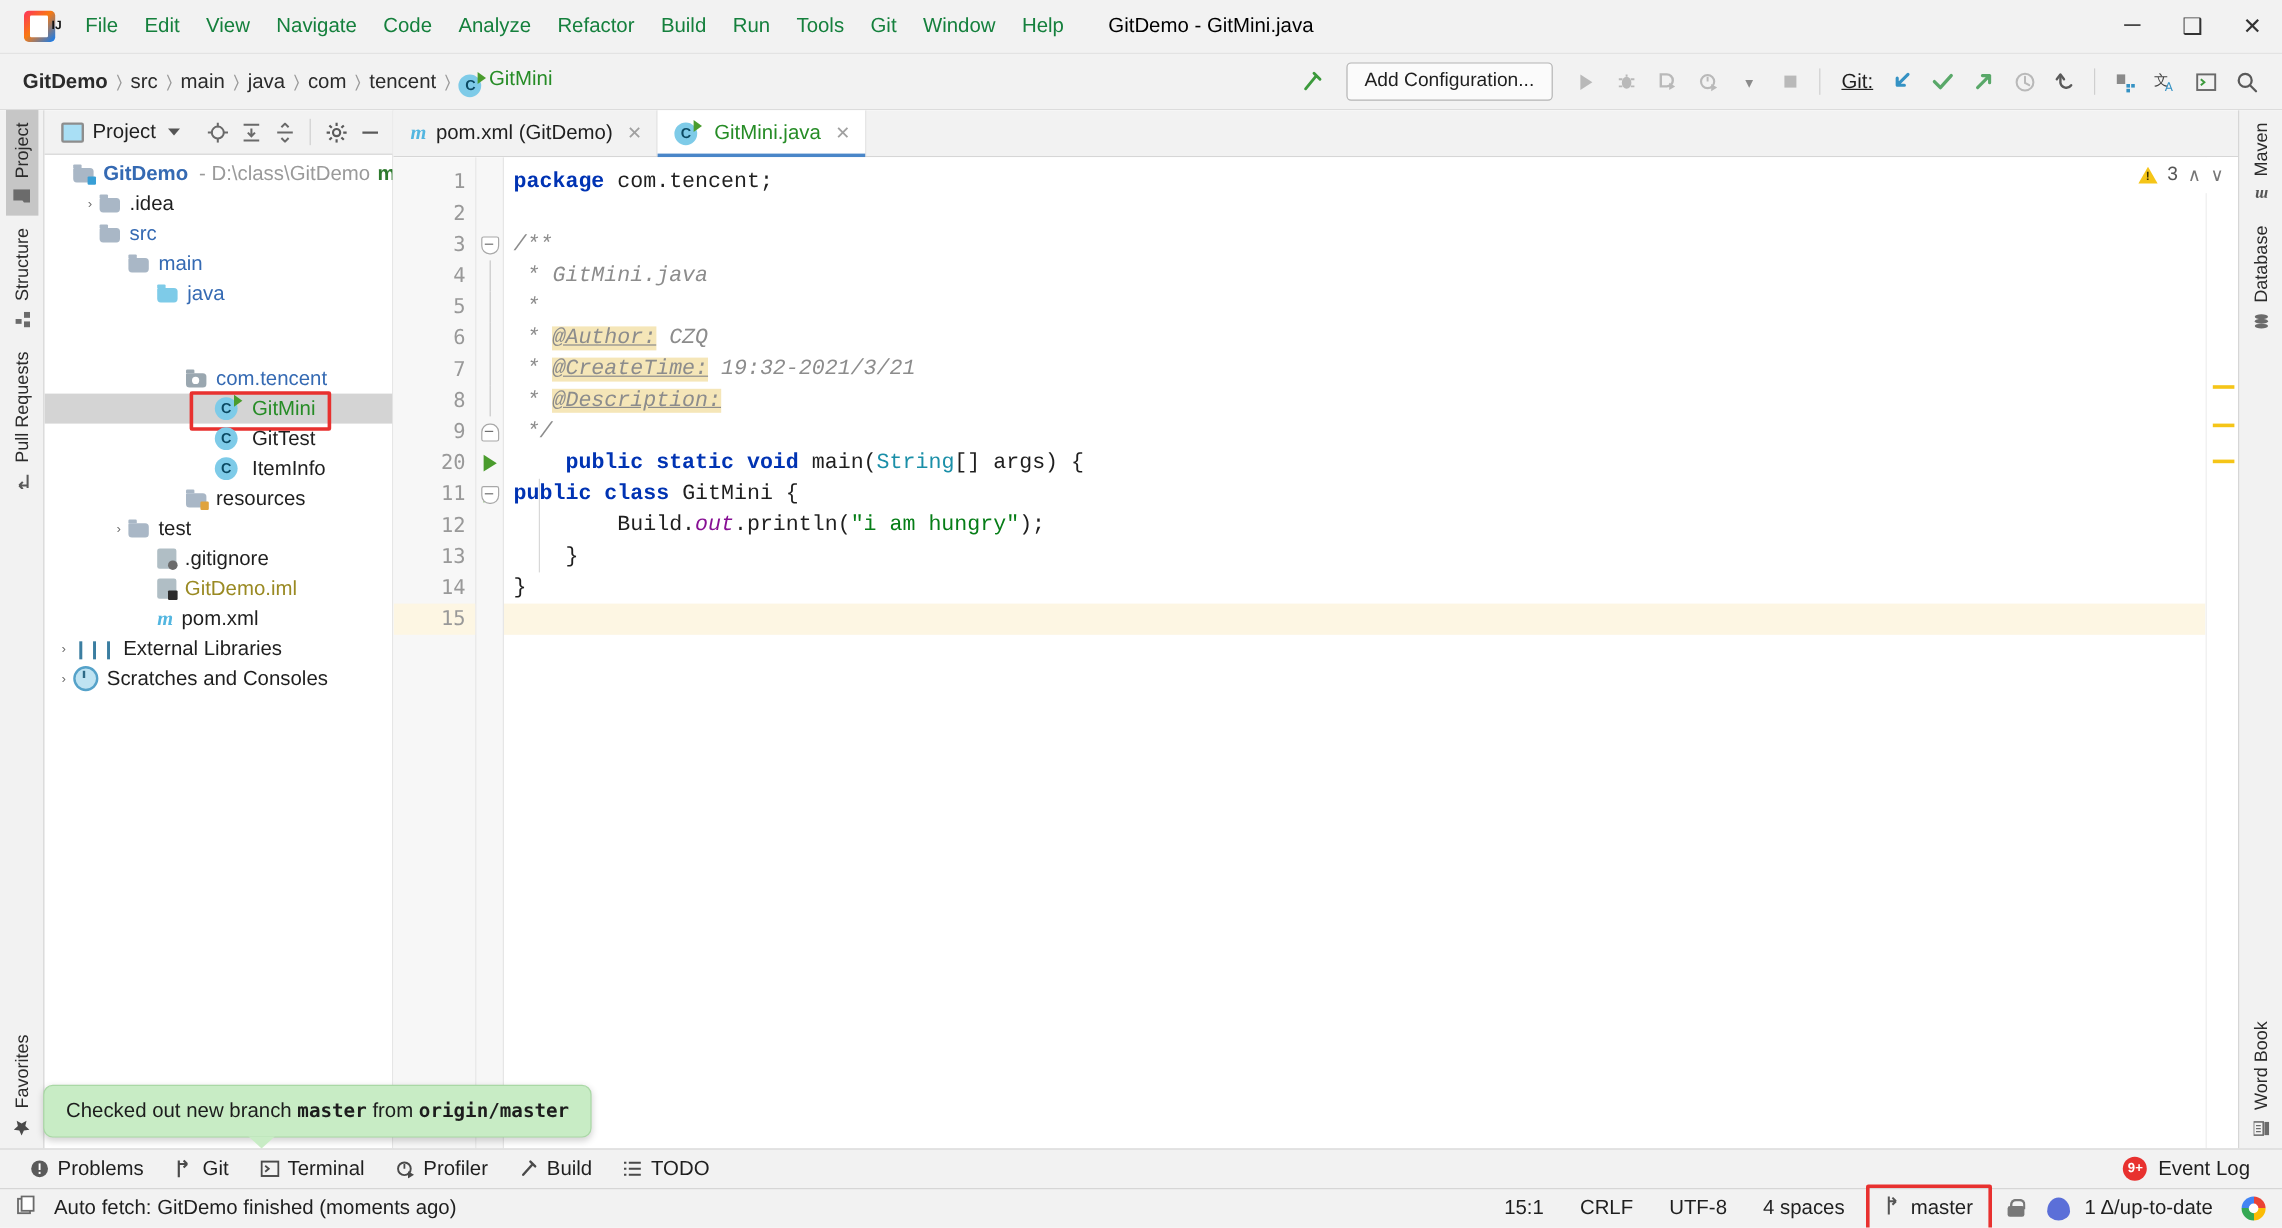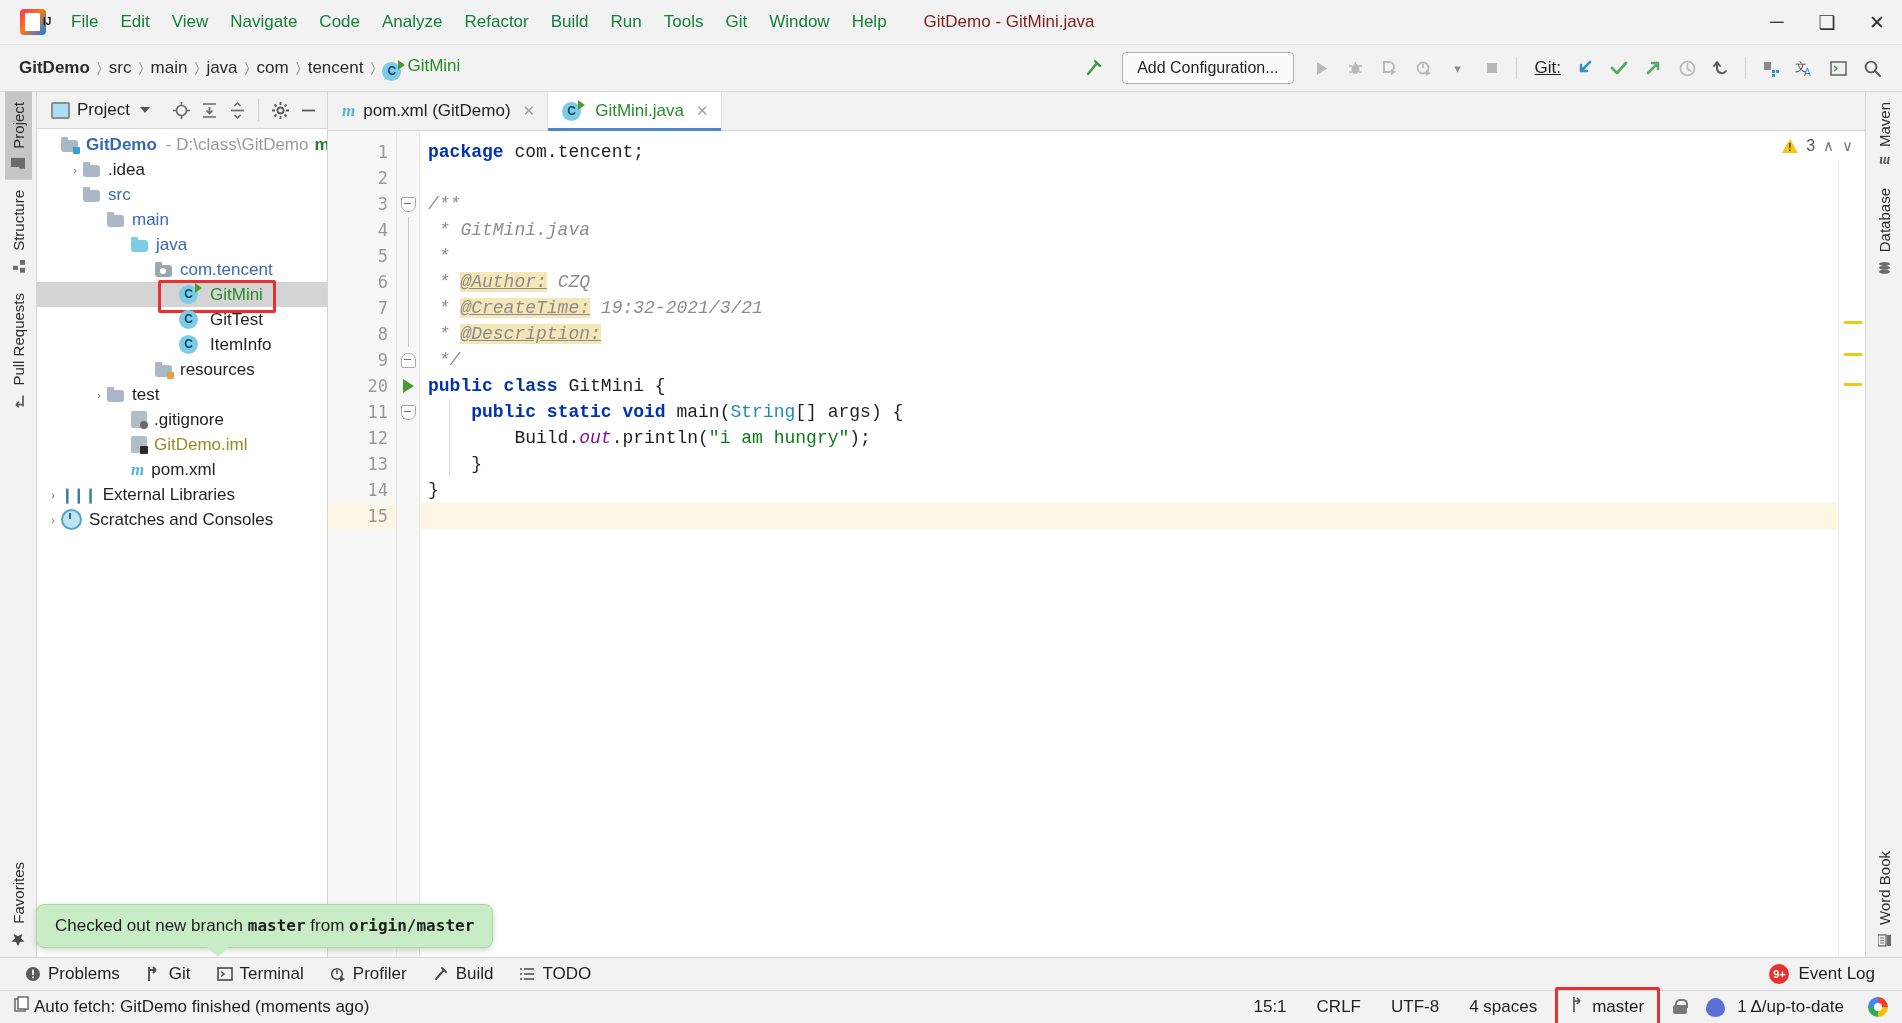--- a/index.html
+++ b/index.html
@@ -11,21 +11,21 @@
   }
   .app{width:1902px;height:1023px;display:flex;flex-direction:column;position:relative;background:#f2f2f2;}
 
   
   .menubar{height:44px;display:flex;align-items:center;background:#f2f2f2;border-bottom:1px solid #e3e3e3;flex:none;}
   .ij-logo{width:26px;height:26px;margin-left:20px;margin-right:14px;position:relative;flex:none;}
   .ij-logo .b{position:absolute;inset:0;border-radius:4px;background:linear-gradient(135deg,#fe315d 0%,#f97a12 45%,#087cfa 100%);}
   .ij-logo .w{position:absolute;left:5px;top:4px;width:15px;height:18px;background:#fff;border-radius:1px;}
   .ij-logo .t{position:absolute;left:7px;top:6px;font-size:10px;font-weight:bold;color:#111;line-height:14px;margin-left:16px;}
   .menu-item{padding:4px 11px;font-size:17px;color:#15803d;cursor:default;white-space:nowrap;}
-  .win-title{margin-left:26px;color:#7f1d1d;font-size:17px;}
+  .win-title{margin-left:26px;color:#000000;font-size:17px;}
   .win-ctrl{margin-left:auto;display:flex;align-items:center;}
   .win-btn{width:50px;height:44px;display:flex;align-items:center;justify-content:center;font-size:19px;color:#333;}
 
   
   .navbar{height:46px;display:flex;align-items:center;background:#f2f2f2;border-bottom:1px solid #d6d6d6;flex:none;padding-left:14px;}
   .crumb{display:flex;align-items:center;font-size:17px;color:#2b2b2b;}
   .crumb .seg{padding:2px 5px;border-radius:3px;white-space:nowrap;}
   .crumb .seg.bold{font-weight:bold;}
   .crumb .sep{color:#9a9a9a;font-size:15px;padding:0 2px;}
   .crumb .seg.green{color:#268c26;}
@@ -135,21 +135,21 @@
   .tooltip::after{content:"";position:absolute;left:170px;bottom:-10px;width:0;height:0;border-left:11px solid transparent;border-right:11px solid transparent;border-top:10px solid #c8ecc5;}
 
   
   .toolwin{height:32px;background:#f2f2f2;border-top:1px solid #d6d6d6;display:flex;align-items:center;padding-left:14px;gap:4px;flex:none;position:relative;z-index:20;}
   .tw{display:flex;align-items:center;gap:7px;padding:3px 11px;font-size:17px;color:#1f1f1f;border-radius:3px;white-space:nowrap;}
   .tw .i{color:#5d5d5d;font-size:15px;display:flex;align-items:center;}
   .tw-right{margin-left:auto;display:flex;align-items:center;gap:9px;padding-right:16px;}
   .evbadge{width:20px;height:20px;border-radius:50%;background:#e8312f;color:#fff;font-size:11px;font-weight:bold;display:flex;align-items:center;justify-content:center;}
 
   .statusbar{height:32px;background:#f2f2f2;border-top:1px solid #d6d6d6;display:flex;align-items:center;padding-left:14px;font-size:17px;color:#1f1f1f;flex:none;position:relative;z-index:20;}
-  .sb-left{display:flex;align-items:center;gap:3px;}
+  .sb-left{display:flex;align-items:center;gap:14px;}
   .sb-right{margin-left:auto;display:flex;align-items:center;gap:18px;padding-right:14px;}
   .sb-item{padding:2px 6px;border-radius:3px;white-space:nowrap;}
   .sb-branch{display:flex;align-items:center;gap:7px;padding:3px 10px;}
   .branch-wrap{position:relative;display:flex;align-items:center;}
   .branch-red{position:absolute;left:-6px;right:-6px;top:-6px;bottom:-6px;border:3px solid #e8312f;border-radius:2px;pointer-events:none;}
   .chrome{width:20px;height:20px;border-radius:50%;background:conic-gradient(#ea4335 0 25%,#fbbc05 25% 50%,#34a853 50% 75%,#4285f4 75% 100%);position:relative;}
   .chrome::after{content:"";position:absolute;left:6px;top:6px;width:8px;height:8px;border-radius:50%;background:#fff;}
   .blobico{width:19px;height:19px;border-radius:50% 50% 50% 50%/60% 60% 40% 40%;background:#5b6fd8;}
   .lockico{width:16px;height:16px;position:relative;}
   .lockico::before{content:"";position:absolute;left:3px;top:0;width:9px;height:7px;border:2px solid #787878;border-bottom:none;border-radius:5px 5px 0 0;}
@@ -418,21 +418,21 @@
         </div>
 
         <div class="row" style="padding-left:78px;">
           <span class="arrow">ⱟ</span>
           <span class="folder blue">
               <i></i>
             </span>
           <span class="lbl blue">java</span>
         </div>
 
-        <div class="row" style="padding-left:102px;">
+        <div class="row" style="padding-left:102px;margin-top:46px;">
           <span class="arrow">ⱟ</span>
           <span class="pkg">
               <i></i>
             </span>
           <span class="lbl blue">com.tencent</span>
         </div>
 
         <div class="row sel" style="padding-left:126px;">
           <span class="arrow blank"></span>
           <span class="cls-ico run">C</span>
@@ -579,22 +579,22 @@
         <div class="code">
           <div class="cl"><span class="kw">package </span><span class="pln">com.tencent;</span></div>
           <div class="cl">&nbsp;</div>
           <div class="cl"><span class="cmt">/**</span></div>
           <div class="cl"><span class="cmt"> * GitMini.java</span></div>
           <div class="cl"><span class="cmt"> *</span></div>
           <div class="cl"><span class="cmt"> * </span><span class="tag">@Author:</span><span class="cmt"> CZQ</span></div>
           <div class="cl"><span class="cmt"> * </span><span class="tag">@CreateTime:</span><span class="cmt"> 19:32-2021/3/21</span></div>
           <div class="cl"><span class="cmt"> * </span><span class="tag">@Description:</span></div>
           <div class="cl"><span class="cmt"> */</span></div>
+          <div class="cl"><span class="pln">    </span><span class="kw">public static void </span><span class="pln">main</span><span class="pln">(</span><span class="type">String</span><span class="pln">[] args) {</span></div>
           <div class="cl"><span class="kw">public class </span><span class="pln">GitMini </span><span class="pln">{</span></div>
-          <div class="cl"><span class="pln">    </span><span class="kw">public static void </span><span class="pln">main</span><span class="pln">(</span><span class="type">String</span><span class="pln">[] args) {</span></div>
           <div class="cl"><span class="pln">        Build.</span><span class="stat">out</span><span class="pln">.println(</span><span class="str">"i am hungry"</span><span class="pln">);</span></div>
           <div class="cl"><span class="pln">    }</span></div>
           <div class="cl"><span class="pln">}</span></div>
           <div class="cl cur">&nbsp;</div>
           <div class="indentline" style="left:29px;top:268px;height:78px;"></div>
         </div>
 
         <div class="marker-bar">
           <span class="mrk" style="top:190px;"></span>
           <span class="mrk" style="top:222px;"></span>

